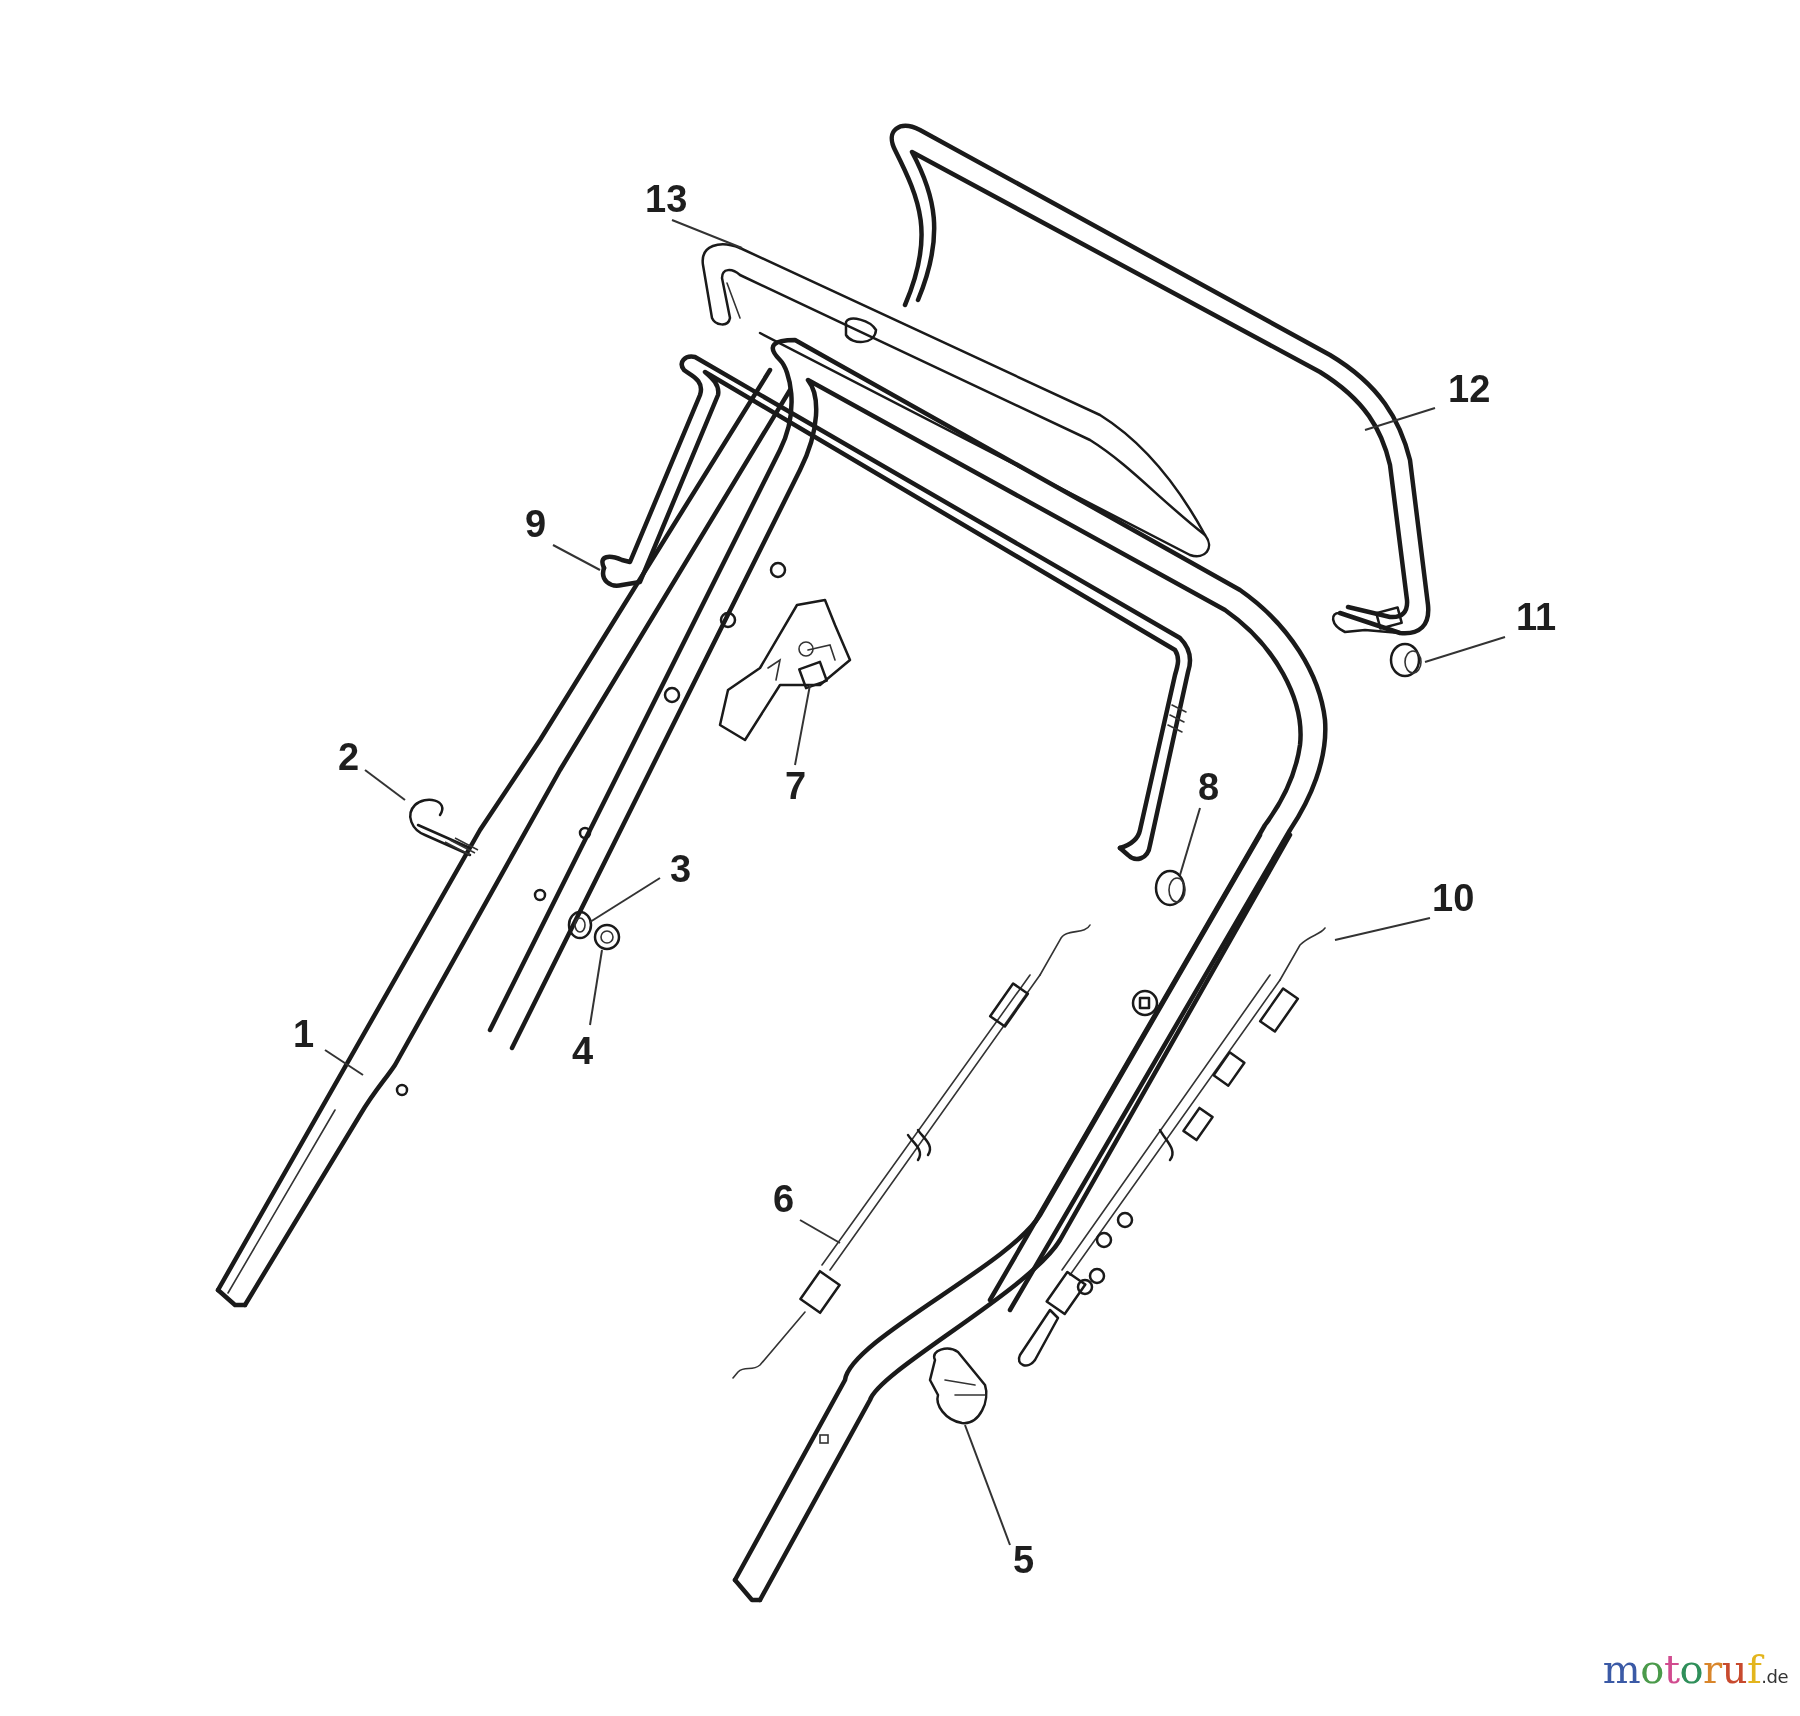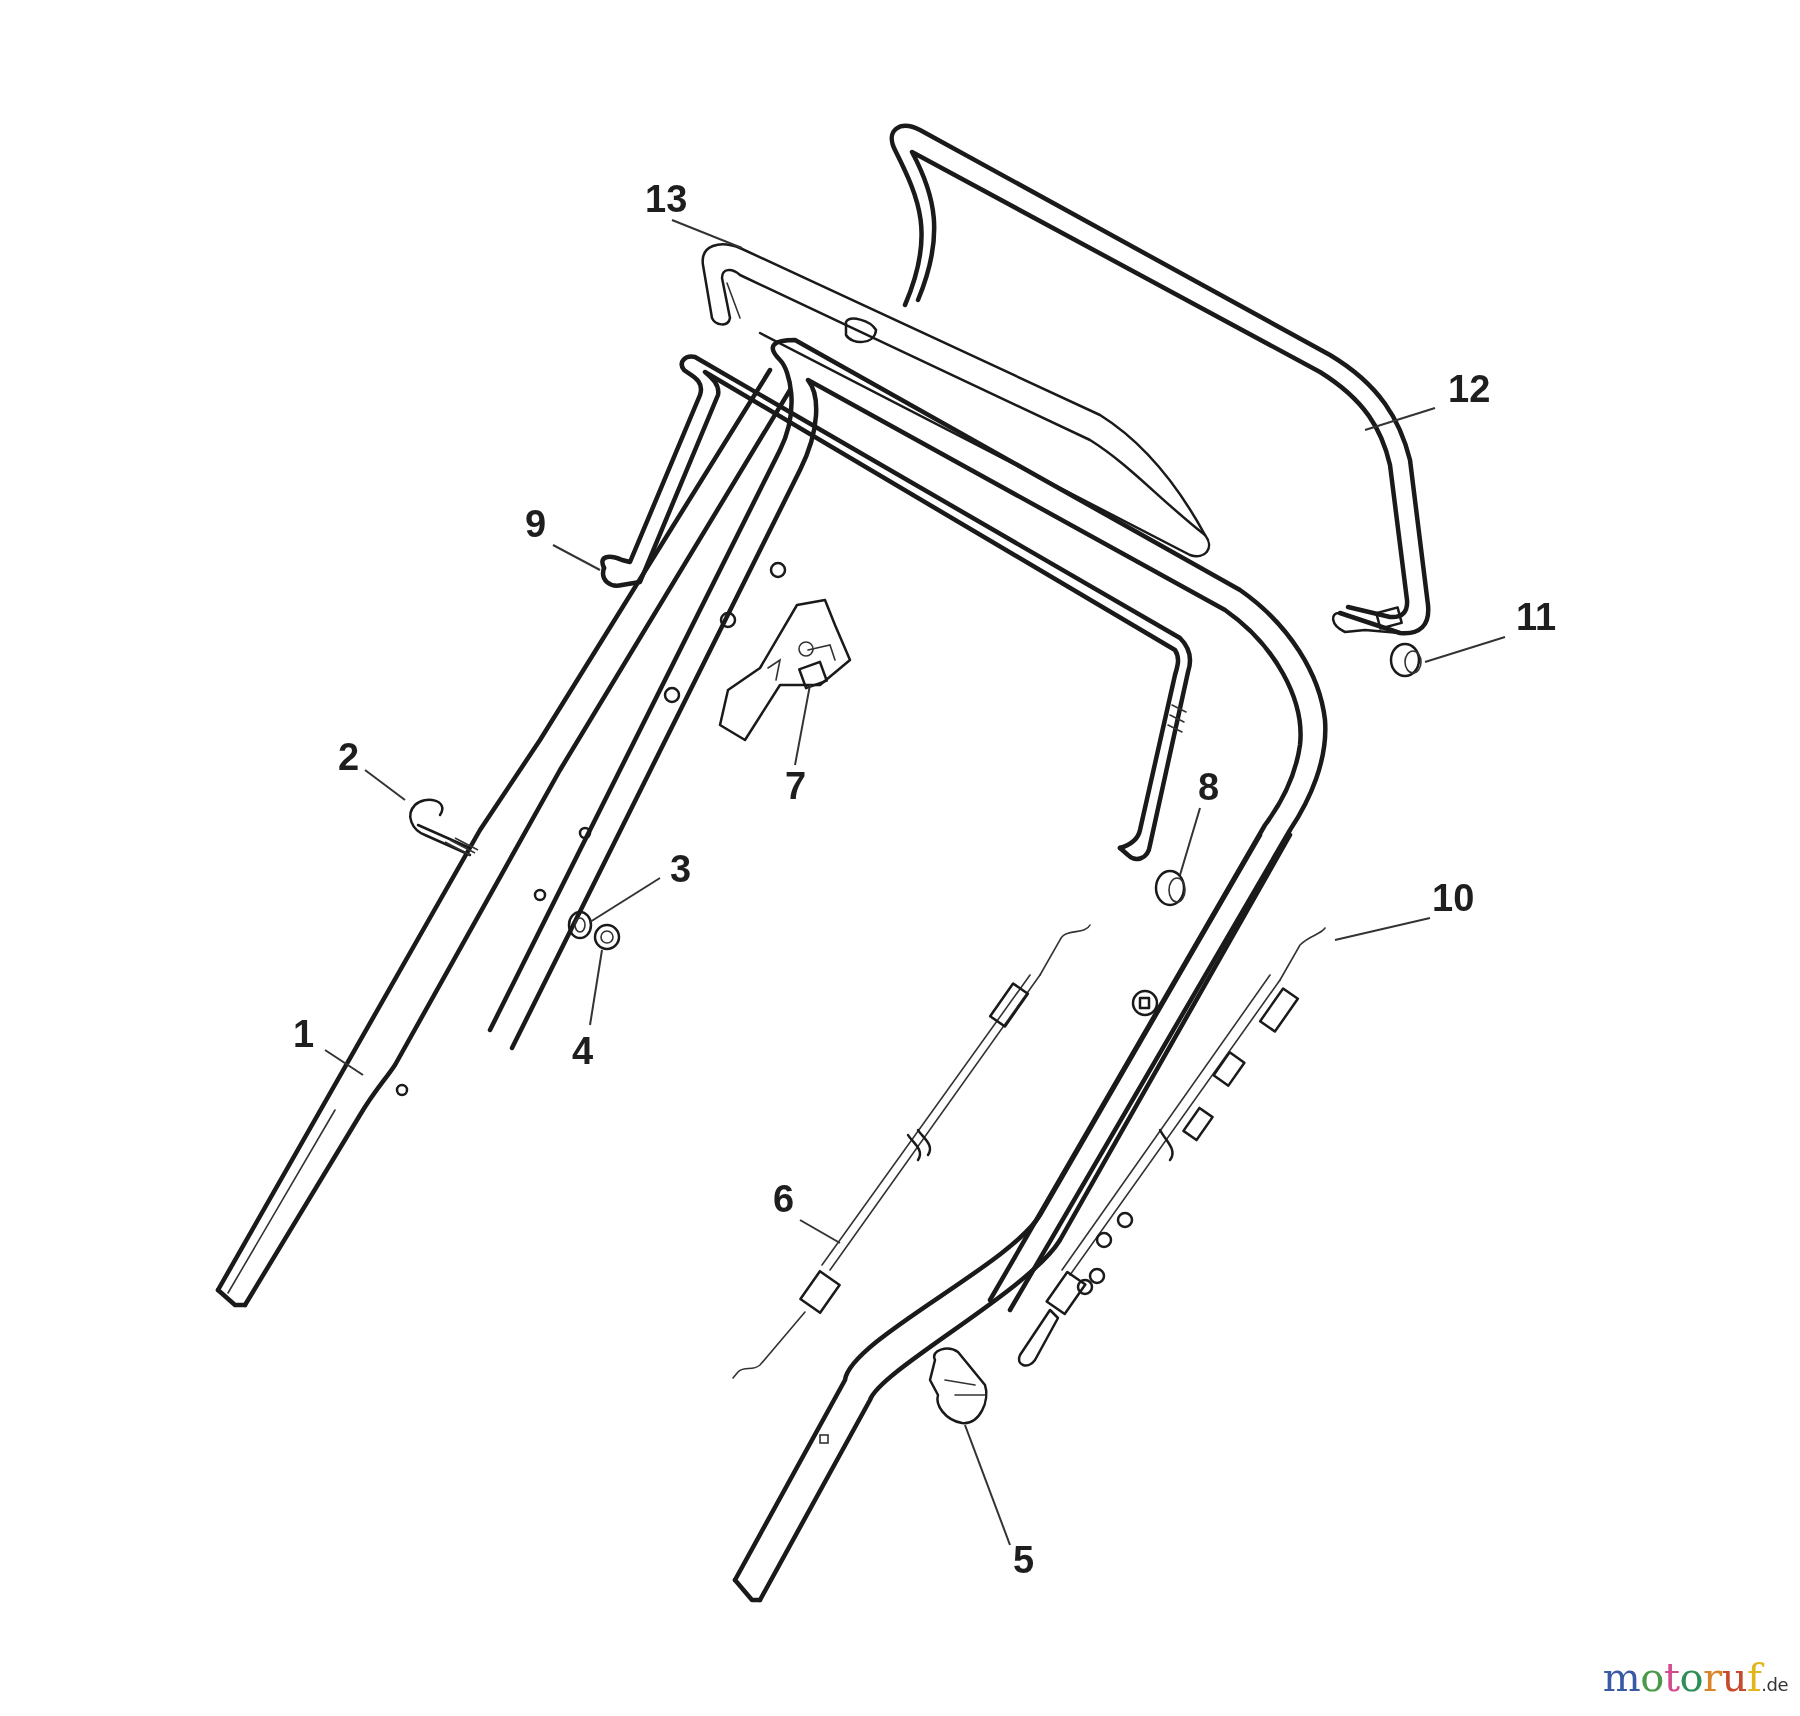--- a/index.html
+++ b/index.html
@@ -4,21 +4,21 @@
 <style>
   html, body { margin: 0; padding: 0; background: #ffffff; }
   body { width: 1800px; height: 1716px; position: relative; overflow: hidden; font-family: "Liberation Sans", sans-serif; }
   #diagram { position: absolute; left: 0; top: 0; width: 1800px; height: 1716px; }
   .part { fill: none; stroke: #1a1a1a; stroke-width: 4.5; stroke-linecap: round; stroke-linejoin: round; }
   .part-thin { fill: none; stroke: #1a1a1a; stroke-width: 2.5; stroke-linecap: round; stroke-linejoin: round; }
   .part-fine { fill: none; stroke: #333; stroke-width: 1.6; stroke-linecap: round; }
   .leader { stroke: #333; stroke-width: 2; fill: none; }
   .callout { font-family: "Liberation Sans", sans-serif; font-size: 38px; font-weight: bold; fill: #1e1e1e; }
   .hatch { stroke: #333; stroke-width: 1.5; }
-  .watermark { position: absolute; right: 12px; bottom: 16px; font-family: "DejaVu Serif", serif; font-size: 40px; letter-spacing: -0.5px; }
+  .watermark { position: absolute; right: 12px; bottom: 24px; font-family: "DejaVu Serif", serif; font-size: 40px; letter-spacing: -0.5px; }
   .watermark .suffix { font-size: 18px; color: #333; font-family: "DejaVu Sans", sans-serif; }
 </style>
 </head>
 <body>
 
 <svg id="diagram" viewBox="0 0 1800 1716" xmlns="http://www.w3.org/2000/svg">
 
   <g>
     <path class="part" d="M 905 305 C 935 235, 920 200, 895 150 C 885 130, 900 120, 920 130 L 1330 355 C 1380 385, 1400 420, 1410 460 L 1428 605 C 1430 625, 1420 635, 1400 633 L 1340 613"></path>
     <path class="part" d="M 918 300 C 945 235, 935 195, 912 152 L 1320 372 C 1365 400, 1382 430, 1390 465 L 1407 600 C 1408 612, 1402 618, 1390 617 L 1348 607"></path>

